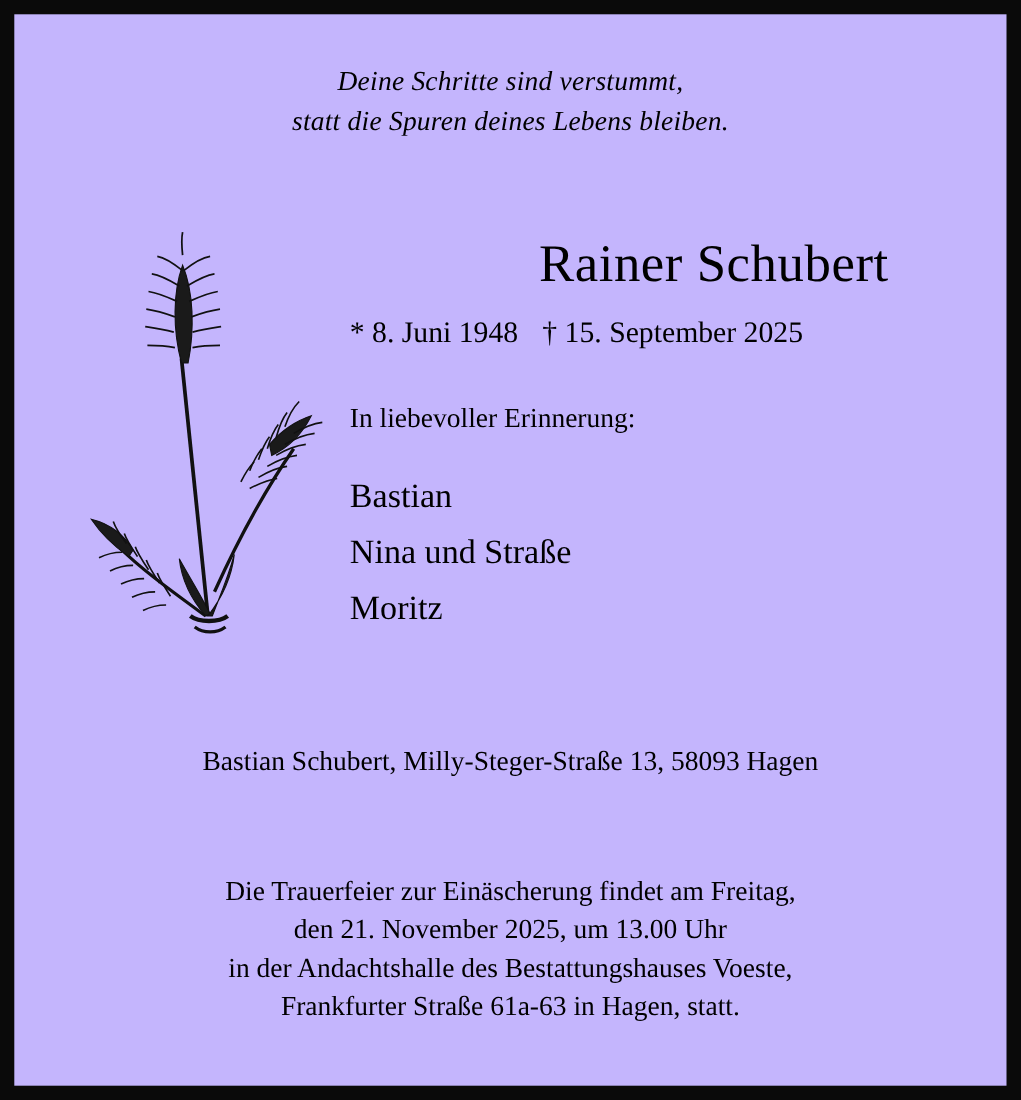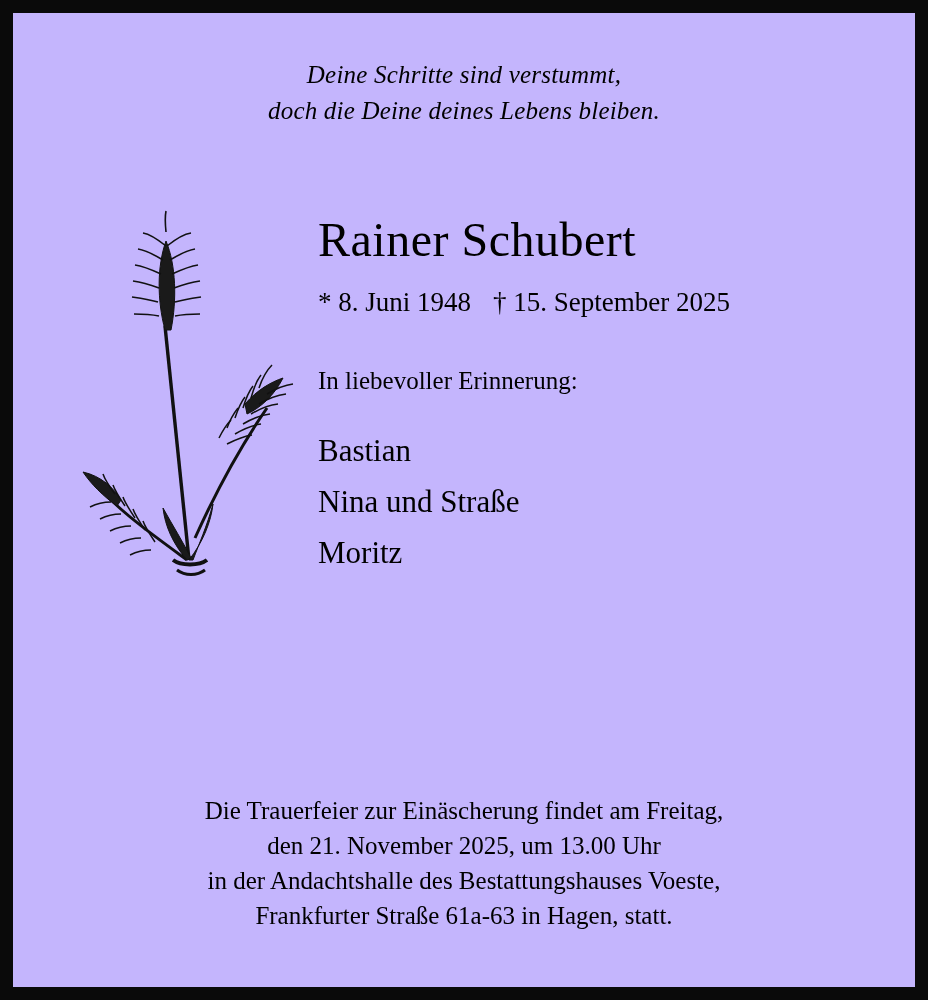--- a/index.html
+++ b/index.html
@@ -58,21 +58,21 @@
   .main {
     position: absolute;
     left: 305px;
     top: 198px;
     width: 580px;
   }
   .name {
     font-size: 48px;
     line-height: 58px;
     letter-spacing: 0.5px;
-    text-align: left;
+    text-align: right;
     padding-right: 90px;
     white-space: nowrap;
   }
   .dates {
     font-size: 27px;
     line-height: 34px;
     margin-top: 16px;
     white-space: nowrap;
   }
   .dates .gap { display: inline-block; width: 22px; }
@@ -112,21 +112,21 @@
   .ceremony div { white-space: nowrap; }
 </style>
 </head>
 <body>
 
 <div class="page">
   <div class="card">
 
     <div class="motto">
       <div>Deine Schritte sind verstummt,</div>
-      <div>doch die Deine deines Lebens bleiben.</div>
+      <div>statt die Spuren deines Lebens bleiben.</div>
     </div>
 
     <div class="wheat">
       <svg viewBox="0 0 250 390" width="250" height="390" xmlns="http://www.w3.org/2000/svg">
         <g stroke="#111" fill="#111">
 
           <path d="M112 118 C118 180, 126 260, 136 352" stroke-width="3.4" fill="none"></path>
 
           <path d="M112 122 C104 92, 104 58, 113 33 C123 57, 124 92, 118 122 Z" fill="#1a1a1a"></path>
           <g stroke-width="1.6" fill="none">
@@ -193,20 +193,21 @@
       </div>
       <div class="memory">In liebevoller Erinnerung:</div>
       <div class="survivors">
         <div>Bastian</div>
         <div>Nina und Straße</div>
         <div>Moritz</div>
       </div>
     </div>
 
     <div class="addr">
+      <div>Bastian Schubert, Milly-Steger-Straße 13, 58093 Hagen</div>
     </div>
 
     <div class="ceremony">
       <div>Die Trauerfeier zur Einäscherung findet am Freitag,</div>
       <div>den 21. November 2025, um 13.00 Uhr</div>
       <div>in der Andachtshalle des Bestattungshauses Voeste,</div>
       <div>Frankfurter Straße 61a-63 in Hagen, statt.</div>
     </div>
 
   </div>

